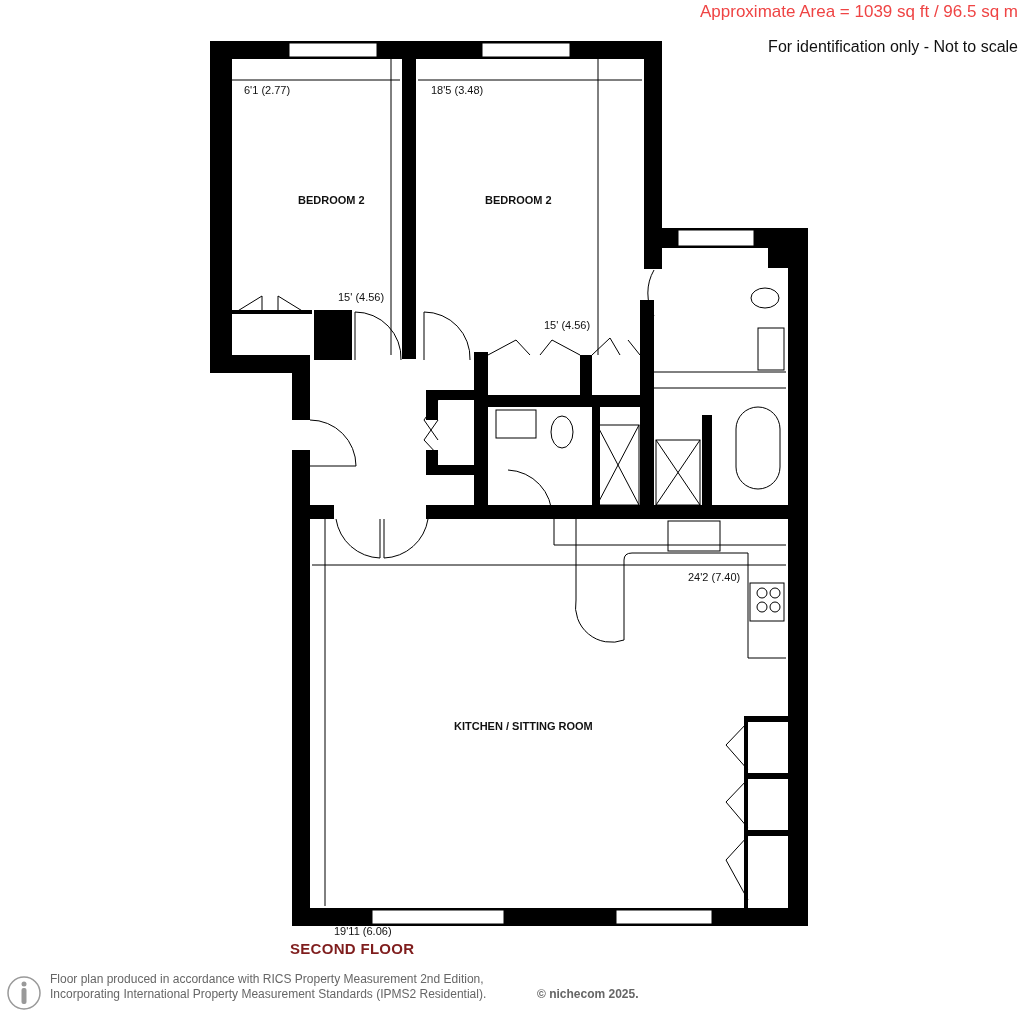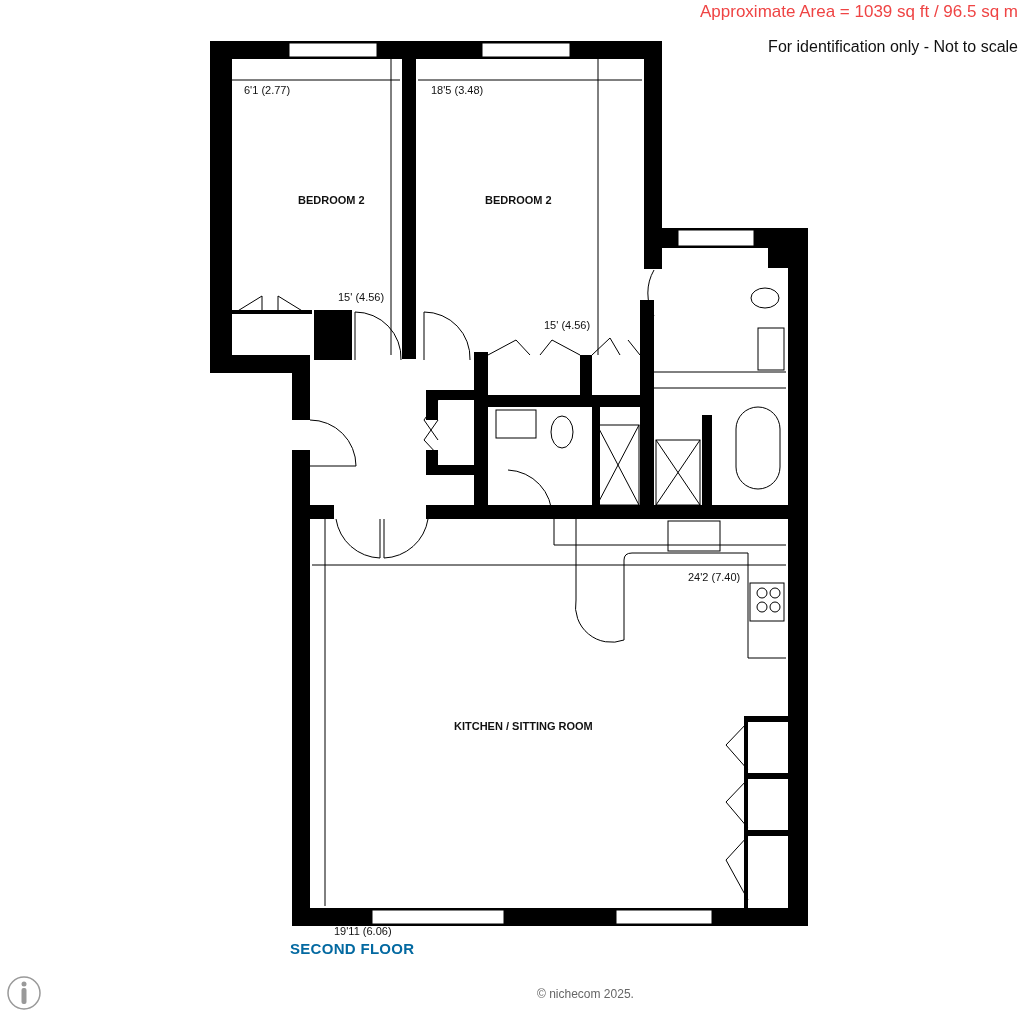--- a/index.html
+++ b/index.html
@@ -1,23 +1,23 @@
 <!DOCTYPE html>
 <html><head>
 <meta charset="utf-8">
 <style>
   html, body { margin: 0; padding: 0; background: #ffffff; }
   body { width: 1024px; height: 1022px; position: relative; overflow: hidden;
          font-family: "Liberation Sans", sans-serif; color: #222; }
   .area { position: absolute; right: 6px; top: 2px; font-size: 17px; color: #ef4444; }
   .ident { position: absolute; right: 6px; top: 38px; font-size: 16px; color: #111; text-align: right; }
   .plan { position: absolute; left: 0; top: 0; }
-  .floor-label { position: absolute; left: 290px; top: 940px; font-size: 15px; font-weight: bold; color: #0369a1; letter-spacing: 0.3px; }
+  .floor-label { position: absolute; left: 290px; top: 940px; font-size: 15px; font-weight: bold; color: #7f1d1d; letter-spacing: 0.3px; }
   .footer { position: absolute; left: 50px; top: 972px; font-size: 12px; line-height: 15px; color: #666; }
-  .footer .brand { position: absolute; left: 487px; top: 15px; white-space: nowrap; }
+  .footer .brand { position: absolute; left: 487px; top: 15px; white-space: nowrap; font-weight: bold; }
   .info-icon { position: absolute; left: 6px; top: 975px; }
   .room-label { position: absolute; font-size: 11px; font-weight: bold; color: #111; }
   .dim { position: absolute; font-size: 11px; color: #111; }
 </style>
 </head>
 <body>
 
 <div class="area">Approximate Area = 1039 sq ft / 96.5 sq m</div>
 <div class="ident">For identification only - Not to scale</div>
 
@@ -134,14 +134,16 @@
 
 <div class="floor-label">SECOND FLOOR</div>
 
 <svg class="info-icon" width="36" height="40" viewBox="0 0 36 40">
   <circle cx="18" cy="18" r="16" fill="none" stroke="#999" stroke-width="1.5"></circle>
   <circle cx="18" cy="9" r="2.5" fill="#999"></circle>
   <rect x="15.5" y="13" width="5" height="16" rx="2" fill="#999"></rect>
 </svg>
 
 <div class="footer">
+  <div>Floor plan produced in accordance with RICS Property Measurement 2nd Edition,</div>
+  <div>Incorporating International Property Measurement Standards (IPMS2 Residential).</div>
   <div class="brand">© nichecom 2025.</div>
 </div>
 
 </body></html>

